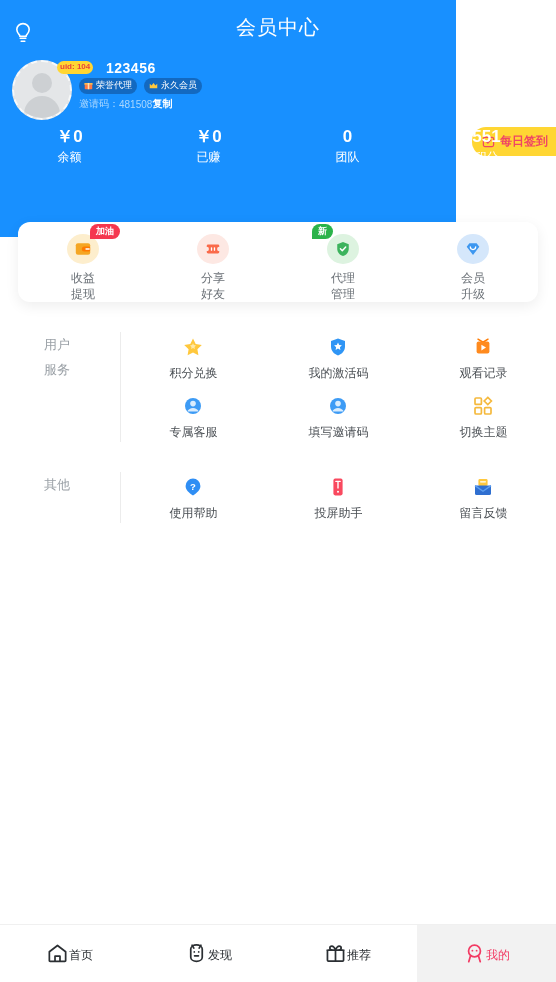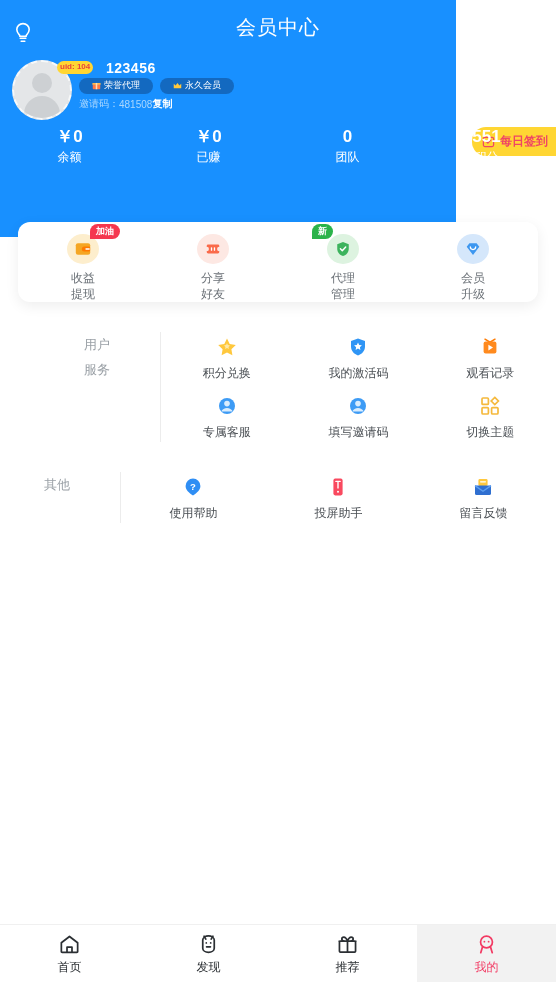--- a/index.html
+++ b/index.html
@@ -58,21 +58,21 @@
     line-height:1.1;
   }
   .username {
     position:absolute; left:106px; top:4px;
     color:#ffffff; font-size:14px; font-weight:600; letter-spacing:.5px;
   }
   .tag-row { position:absolute; left:79px; top:22px; display:flex; gap:7px; }
   .tag {
     display:flex; align-items:center; gap:3px;
     background:#1369c0; color:#ffffff;
-    font-size:9px; padding:2px 13px; border-radius:9px;
+    font-size:9px; padding:2px 5px; border-radius:9px;
     line-height:1.3; white-space:nowrap;
   }
   .invite-row {
     position:absolute; left:79px; top:41px;
     display:flex; align-items:center; gap:0;
     color:#a9d7ff; font-size:10px;
   }
   .invite-copy { color:#ffffff; font-weight:700; cursor:pointer; }
   .signin-btn {
     position:absolute; right:-4px; top:71px;
@@ -138,31 +138,31 @@
     align-items:center; padding:6px 0; cursor:pointer;
   }
   .grid-icon {
     width:26px; height:26px;
     display:flex; align-items:center; justify-content:center;
   }
   .grid-label {
     margin-top:5px; font-size:12px; color:#4a4f54; line-height:16px;
   }
 
-  #section-service { top:318px;padding-left:40px; }
+  #section-service { top:318px; }
   #section-other { top:458px; }
 
   
   .tabbar {
     position:absolute; left:0; bottom:0; width:556px; height:58px;
     background:#ffffff; border-top:1px solid #f0f0f0;
     display:flex;
   }
   .tab {
-    flex:1; display:flex; flex-direction:column;
+    flex:1; display:flex; flex-direction:row;
     align-items:center; justify-content:center; cursor:pointer;
   }
   .tab-icon { height:24px; display:flex; align-items:center; justify-content:center; }
   .tab-label { font-size:12px; margin-top:3px; color:#2b2f33; line-height:16px; }
   .tab.active { background:#f2f2f2; }
   .tab.active .tab-label { color:#f23a63; }
 </style>
 </head>
 <body>
 

